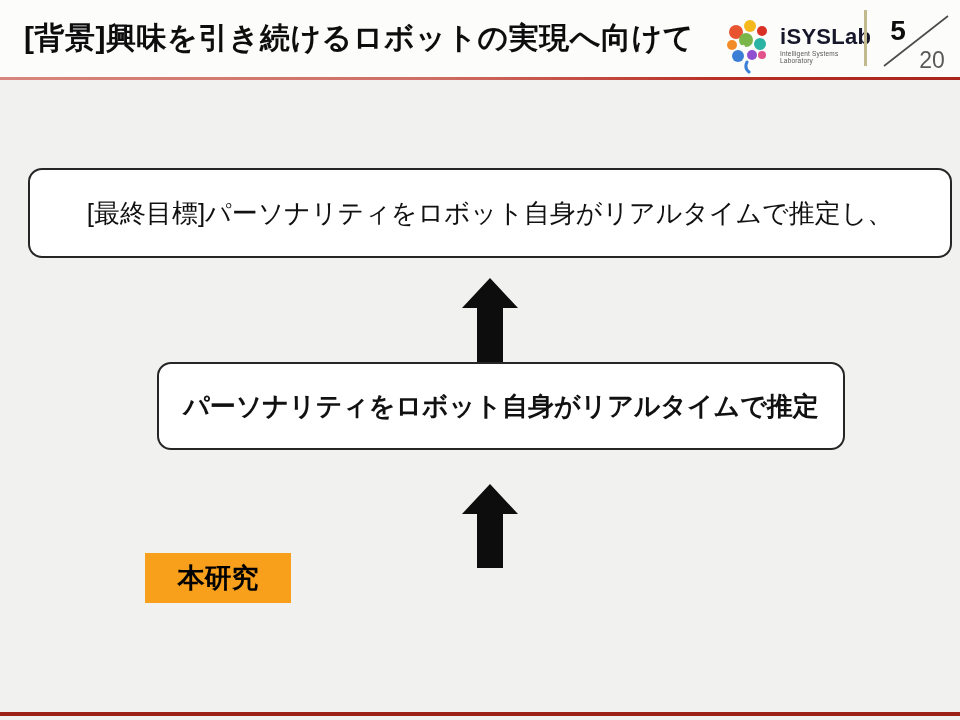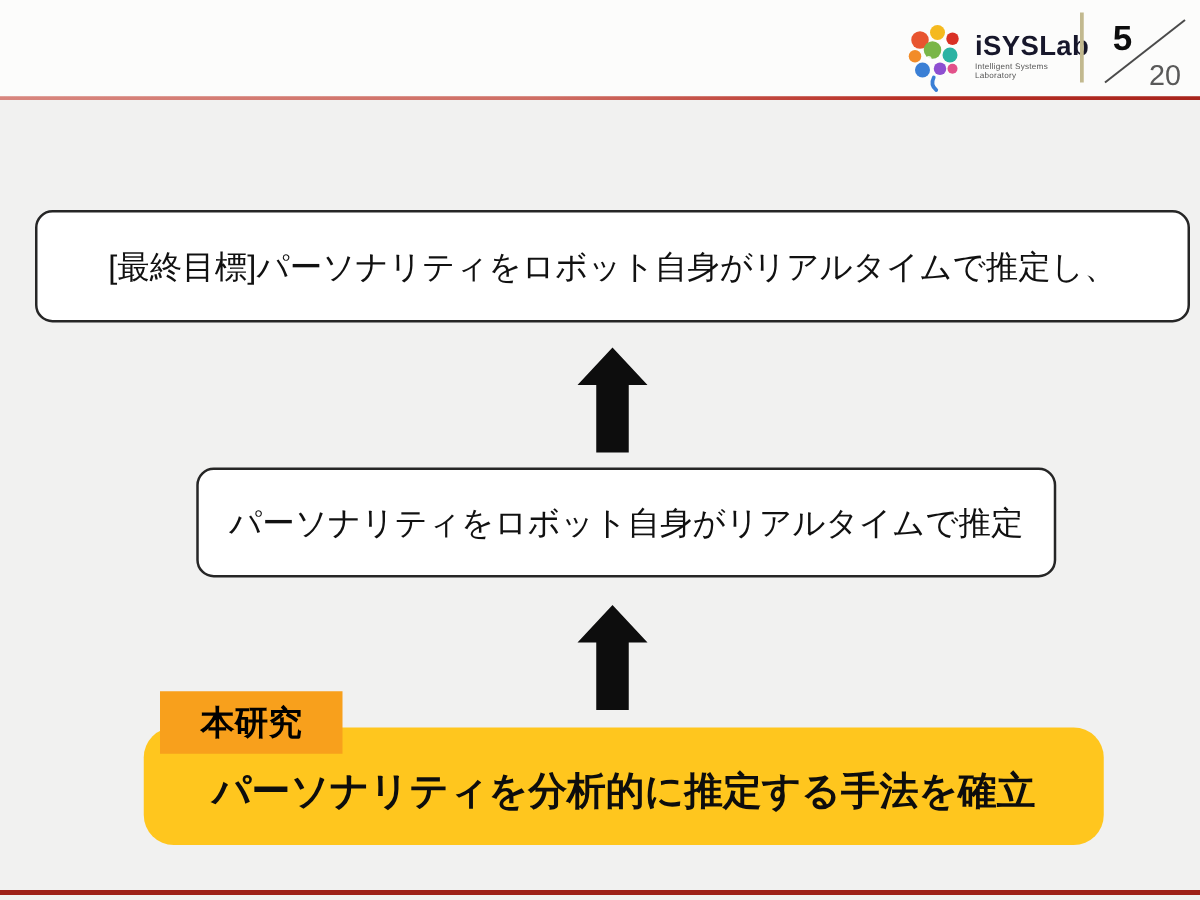--- a/index.html
+++ b/index.html
@@ -27,42 +27,43 @@
     background:linear-gradient(90deg,#d8867e 0%,#cf6e64 45%,#b93026 75%,#a8241c 100%);
   }
   .redline-bottom{position:absolute;left:0;top:712px;width:960px;height:4px;background:#9e2118;}
   
   .wbox{
     position:absolute;background:#ffffff;border:2px solid #262626;border-radius:14px;
     display:flex;flex-direction:row;justify-content:center;align-items:center;
     text-align:center;
   }
   .goal-box{left:28px;top:168px;width:920px;height:86px;font-size:26px;font-weight:500;line-height:38px;}
-  .mid-box{left:157px;top:374px;width:684px;height:84px;font-size:26px;font-weight:400;}
+  .mid-box{left:157px;top:362px;width:684px;height:84px;font-size:26px;font-weight:700;}
   .arrow{position:absolute;width:70px;height:88px;}
   .arrow-1{left:455px;top:276px;}
   .arrow-2{left:455px;top:482px;}
   .tag{
-    position:absolute;left:128px;top:553px;width:146px;height:50px;background:#f8a01c;
+    position:absolute;left:145px;top:553px;width:146px;height:50px;background:#f8a01c;
     display:flex;justify-content:center;align-items:center;
     font-size:27px;font-weight:700;color:#000;z-index:3;
   }
   .research-box{
     position:absolute;left:115px;top:582px;width:768px;height:94px;background:#ffc61e;
     border-radius:24px;display:flex;justify-content:center;align-items:center;
     padding-top:8px;box-sizing:border-box;
     font-size:31px;font-weight:700;color:#0d0d0d;z-index:2;text-align:center;
   }
 </style>
 </head>
 <body>
 
 <div class="slide">
 
   <div class="header">
+    <div class="title">[背景]興味を引き続けるロボットの実現へ向けて</div>
 
     <div class="logo">
       <svg class="logo-icon" viewBox="0 0 54 58">
         <circle cx="14" cy="16" r="7" fill="#e8542f"></circle>
         <circle cx="28" cy="10" r="6" fill="#f5b91e"></circle>
         <circle cx="40" cy="15" r="5" fill="#d93025"></circle>
         <circle cx="10" cy="29" r="5" fill="#f28c28"></circle>
         <circle cx="24" cy="24" r="7" fill="#7ab648"></circle>
         <circle cx="38" cy="28" r="6" fill="#2bb3a3"></circle>
         <circle cx="16" cy="40" r="6" fill="#3a7fd5"></circle>
@@ -102,19 +103,16 @@
   </div>
 
   <svg class="arrow arrow-2" viewBox="0 0 70 88">
     <polygon points="35,2 63,32 48,32 48,86 22,86 22,32 7,32" fill="#0d0d0d"></polygon>
   </svg>
 
   <div class="tag">
     <span>本研究</span>
   </div>
 
-  <div class="research-box">
-    <span>パーソナリティを分析的に推定する手法を確立</span>
-  </div>
 
   <div class="redline-bottom"></div>
 
 </div>
 
 </body></html>

